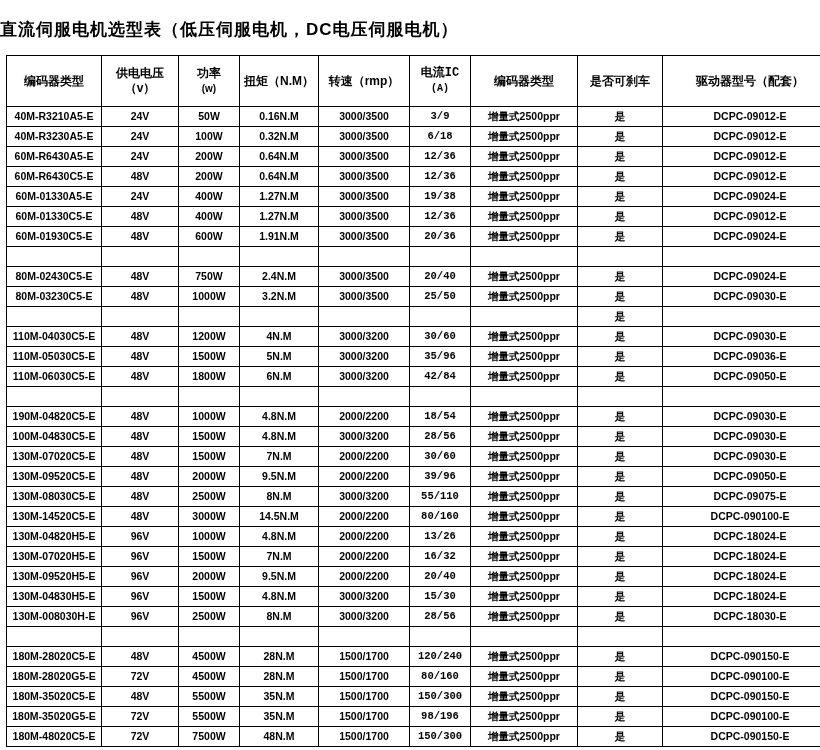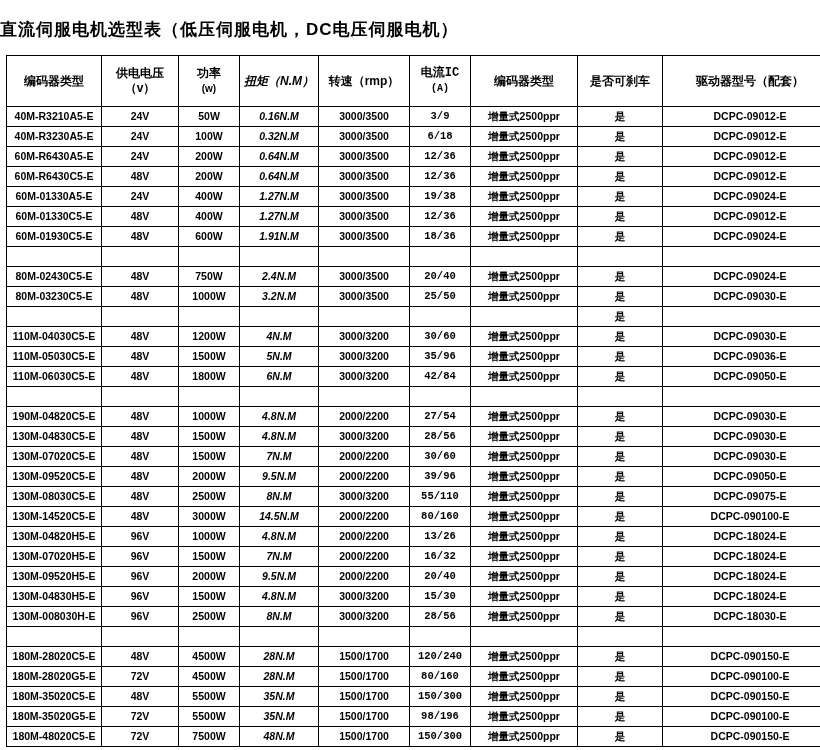--- a/index.html
+++ b/index.html
@@ -50,21 +50,21 @@
     height: 46px;
     font-size: 12px;
     font-weight: bold;
     padding: 2px 1px;
     white-space: normal;
     line-height: 1.25;
   }
   .c0 { width: 92px; }
   .c1 { width: 74px; }
   .c2 { width: 58px; }
-  .c3 { width: 76px; font-style: italic; }
+  .c3 { width: 76px; }
   .c4 { width: 88px; }
   .c5 { width: 58px; font-family: Liberation Mono, monospace; }
   .c6 { width: 104px; margin-top: 32px; }
   .c7 { width: 82px; }
   .c8 { width: 172px; }
 
   td.model { text-align: left; padding-left: 4px; }
   tr.spacer td { height: 19px; }
   .sub { font-size: 10px; font-weight: bold; }
 </style>
@@ -161,21 +161,21 @@
           <td class="c6">增量式2500ppr</td>
           <td class="c7">是</td>
           <td class="c8">DCPC-09012-E</td>
         </tr>
         <tr>
           <td class="c0 model">60M-01930C5-E</td>
           <td class="c1">48V</td>
           <td class="c2">600W</td>
           <td class="c3">1.91N.M</td>
           <td class="c4">3000/3500</td>
-          <td class="c5">18/36</td>
+          <td class="c5">20/36</td>
           <td class="c6">增量式2500ppr</td>
           <td class="c7">是</td>
           <td class="c8">DCPC-09024-E</td>
         </tr>
         <tr class="spacer">
           <td class="c0 model"></td>
           <td class="c1"></td>
           <td class="c2"></td>
           <td class="c3"></td>
           <td class="c4"></td>
@@ -260,27 +260,27 @@
           <td class="c6"></td>
           <td class="c7"></td>
           <td class="c8"></td>
         </tr>
         <tr>
           <td class="c0 model">190M-04820C5-E</td>
           <td class="c1">48V</td>
           <td class="c2">1000W</td>
           <td class="c3">4.8N.M</td>
           <td class="c4">2000/2200</td>
-          <td class="c5">27/54</td>
+          <td class="c5">18/54</td>
           <td class="c6">增量式2500ppr</td>
           <td class="c7">是</td>
           <td class="c8">DCPC-09030-E</td>
         </tr>
         <tr>
-          <td class="c0 model">130M-04830C5-E</td>
+          <td class="c0 model">100M-04830C5-E</td>
           <td class="c1">48V</td>
           <td class="c2">1500W</td>
           <td class="c3">4.8N.M</td>
           <td class="c4">3000/3200</td>
           <td class="c5">28/56</td>
           <td class="c6">增量式2500ppr</td>
           <td class="c7">是</td>
           <td class="c8">DCPC-09030-E</td>
         </tr>
         <tr>

